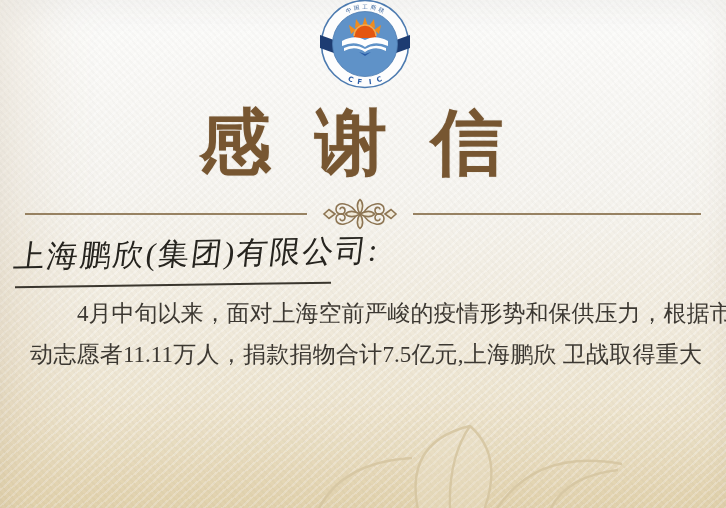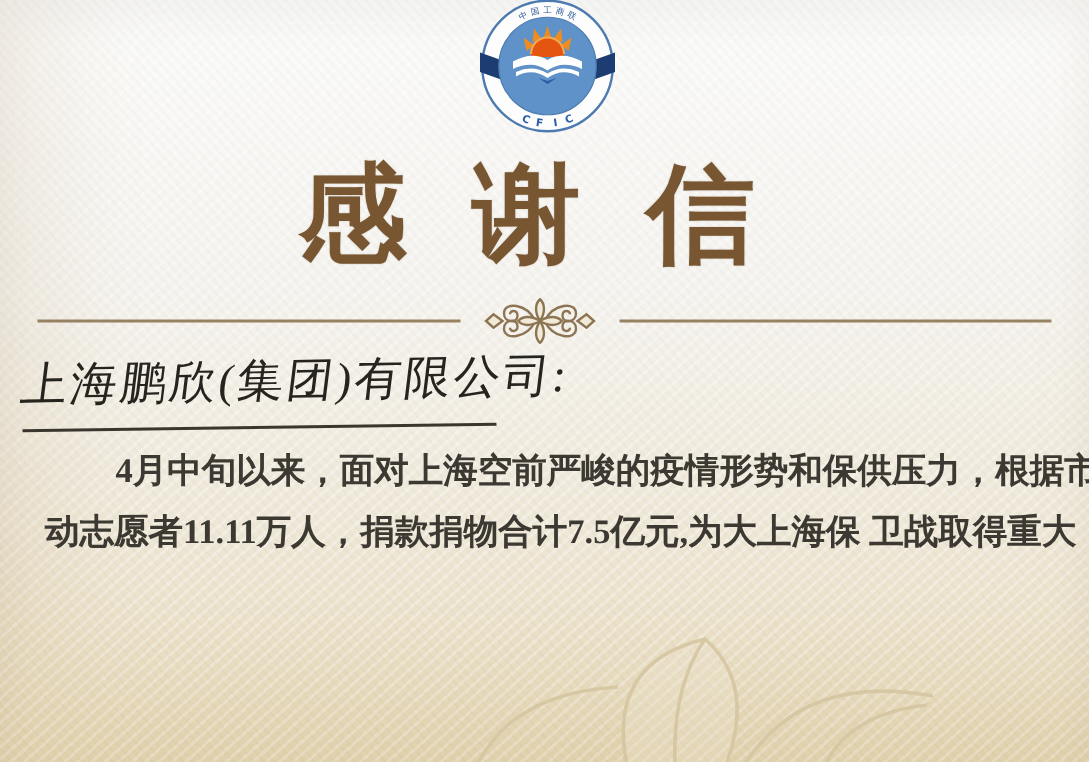--- a/index.html
+++ b/index.html
@@ -40,21 +40,21 @@
   }
   .salutation-underline{
     position:absolute;left:15px;top:284px;width:316px;height:0;
     border-top:2px solid #3a362e;
     transform:rotate(-0.8deg);
   }
   .body-text{position:absolute;left:30px;top:293px;width:672px;color:#3c3832;}
   .body-line{
     font-size:23px;line-height:41px;height:41px;
     text-align:justify;text-align-last:justify;
-    font-weight:700;
+    font-weight:400;
     white-space:nowrap;
   }
   .body-line.first{text-indent:47px;}
   .body-line.last{text-align-last:left;white-space:normal;}
   .watermark{position:absolute;left:300px;top:418px;width:390px;height:90px;opacity:0.85;}
 </style>
 </head>
 <body>
 
 <div class="page">
@@ -131,16 +131,16 @@
         <path d="M55 20 C60.5 16.5 66.5 16.5 69.5 20 C66.5 23.5 60.5 23.5 55 20 Z"></path>
       </g>
     </g>
   </svg>
 
   <div class="salutation">上海鹏欣(集团)有限公司:</div>
   <div class="salutation-underline"></div>
 
   <div class="body-text">
     <div class="body-line first">4月中旬以来，面对上海空前严峻的疫情形势和保供压力，根据市</div>
-    <div class="body-line">动志愿者11.11万人，捐款捐物合计7.5亿元,为大上海保 卫战取得重大</div>
+    <div class="body-line">动志愿者11.11万人，捐款捐物合计7.5亿元,上海鹏欣 卫战取得重大</div>
   </div>
 
 </div>
 
 </body></html>

